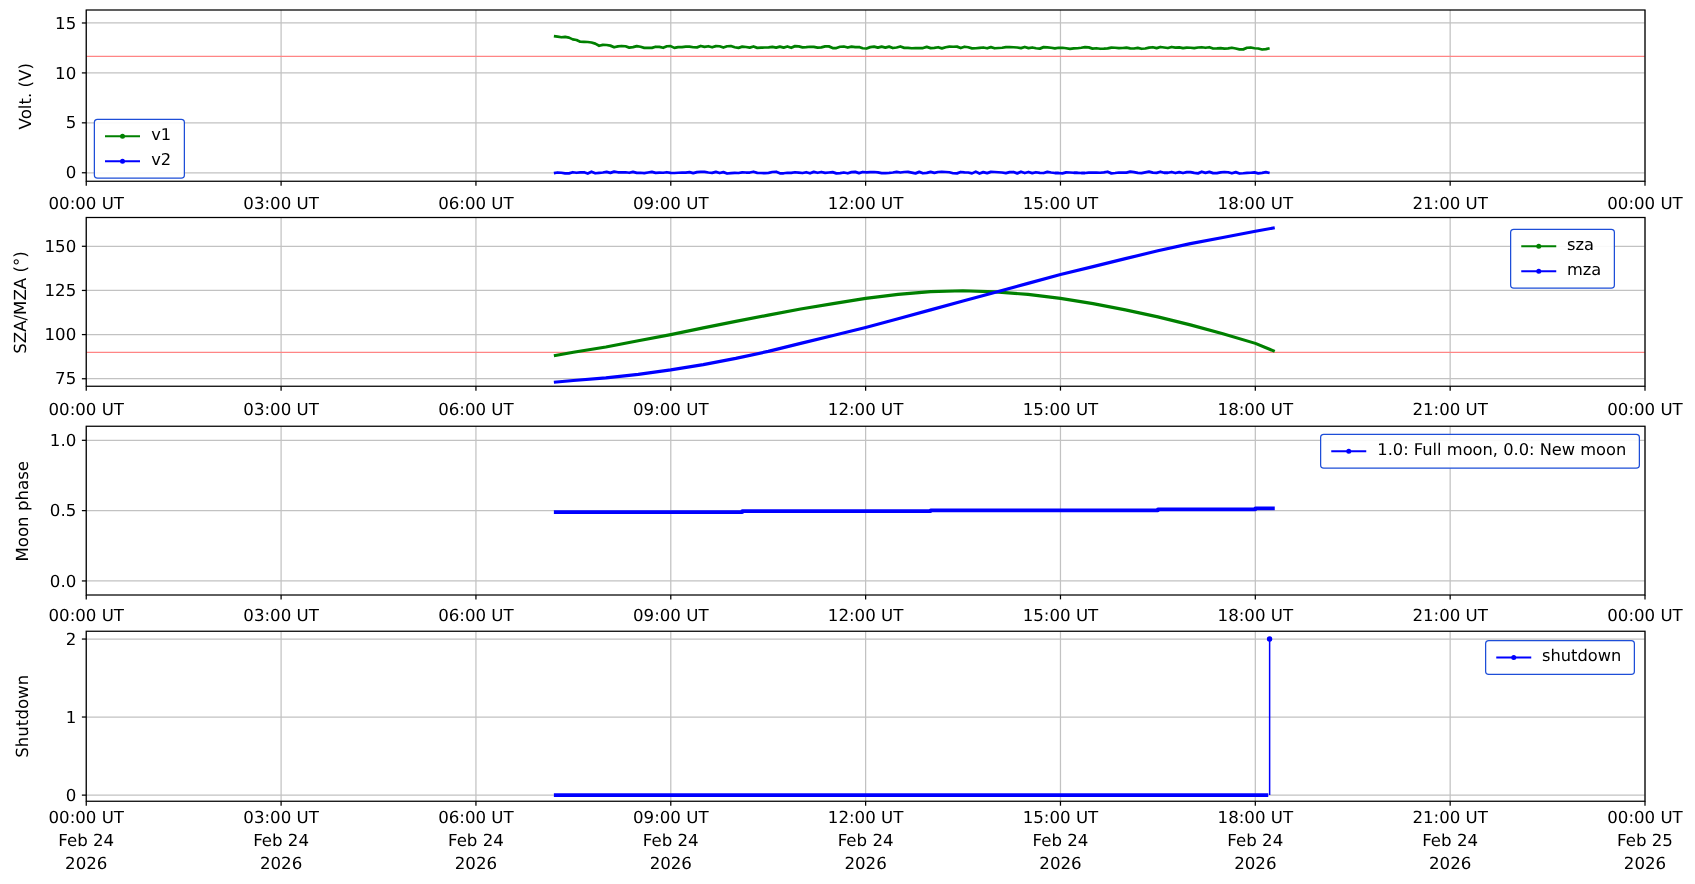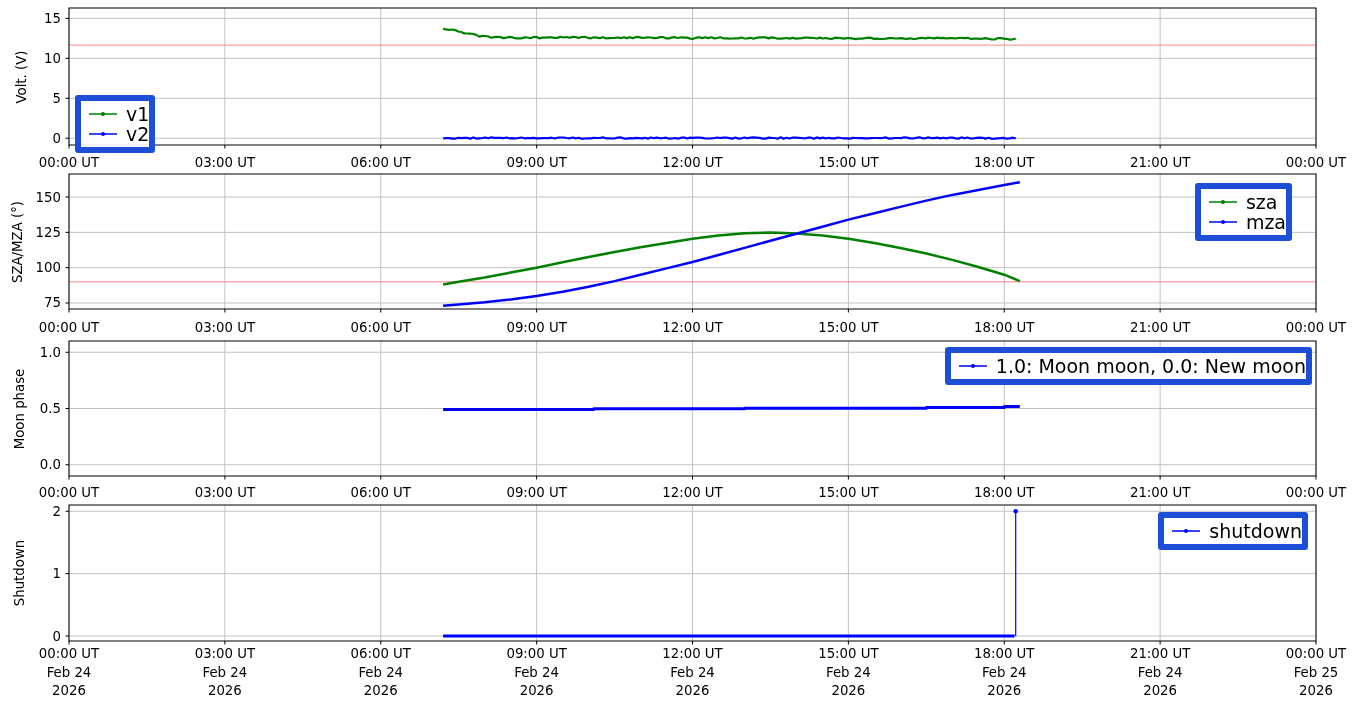--- a/index.html
+++ b/index.html
@@ -9,22 +9,22 @@
     overflow:hidden;
   }
   #plot-svg { position:absolute; left:0; top:0; }
   #plot-svg text { font-family:"DejaVu Sans", sans-serif; font-size:13.3px; fill:#000; }
   .ylabel {
     position:absolute; white-space:nowrap; font-size:13.3px;
     transform:translate(-50%,-50%) rotate(-90deg);
   }
   .legend {
     position:absolute; background:rgba(255,255,255,0.9);
-    border:6px solid #1d4ed8; border-radius:3px;
-    padding:3px 0 3px 6px; font-size:19px; line-height:20px;
+    border:1px solid #1d4ed8; border-radius:3px;
+    padding:3px 10px 3px 6px; font-size:13px; line-height:20px;
   }
   .legend-entry { display:flex; align-items:center; gap:7px; white-space:nowrap; }
   .lmark { display:inline-flex; width:32px; height:12px; }
 </style>
 </head>
 <body>
 
 <div id="figure">
   <svg id="plot-svg" width="1356" height="707">
       <line x1="69" y1="8" x2="69" y2="145" stroke="#c2c2c2" stroke-width="1"></line>
@@ -259,21 +259,21 @@
   </div>
 
   <div class="legend" style="right:44px; top:347px;">
     <div class="legend-entry">
       <span class="lmark">
         <svg width="32" height="12">
             <line x1="2" y1="6" x2="30" y2="6" stroke-width="1.5" stroke="#0000ff"></line>
             <circle cx="16" cy="6" r="2" fill="#0000ff"></circle>
           </svg>
       </span>
-      <span>1.0: Moon moon, 0.0: New moon</span>
+      <span>1.0: Full moon, 0.0: New moon</span>
     </div>
   </div>
 
   <div class="legend" style="right:48px; top:512px;">
     <div class="legend-entry">
       <span class="lmark">
         <svg width="32" height="12">
             <line x1="2" y1="6" x2="30" y2="6" stroke-width="1.5" stroke="#0000ff"></line>
             <circle cx="16" cy="6" r="2" fill="#0000ff"></circle>
           </svg>

